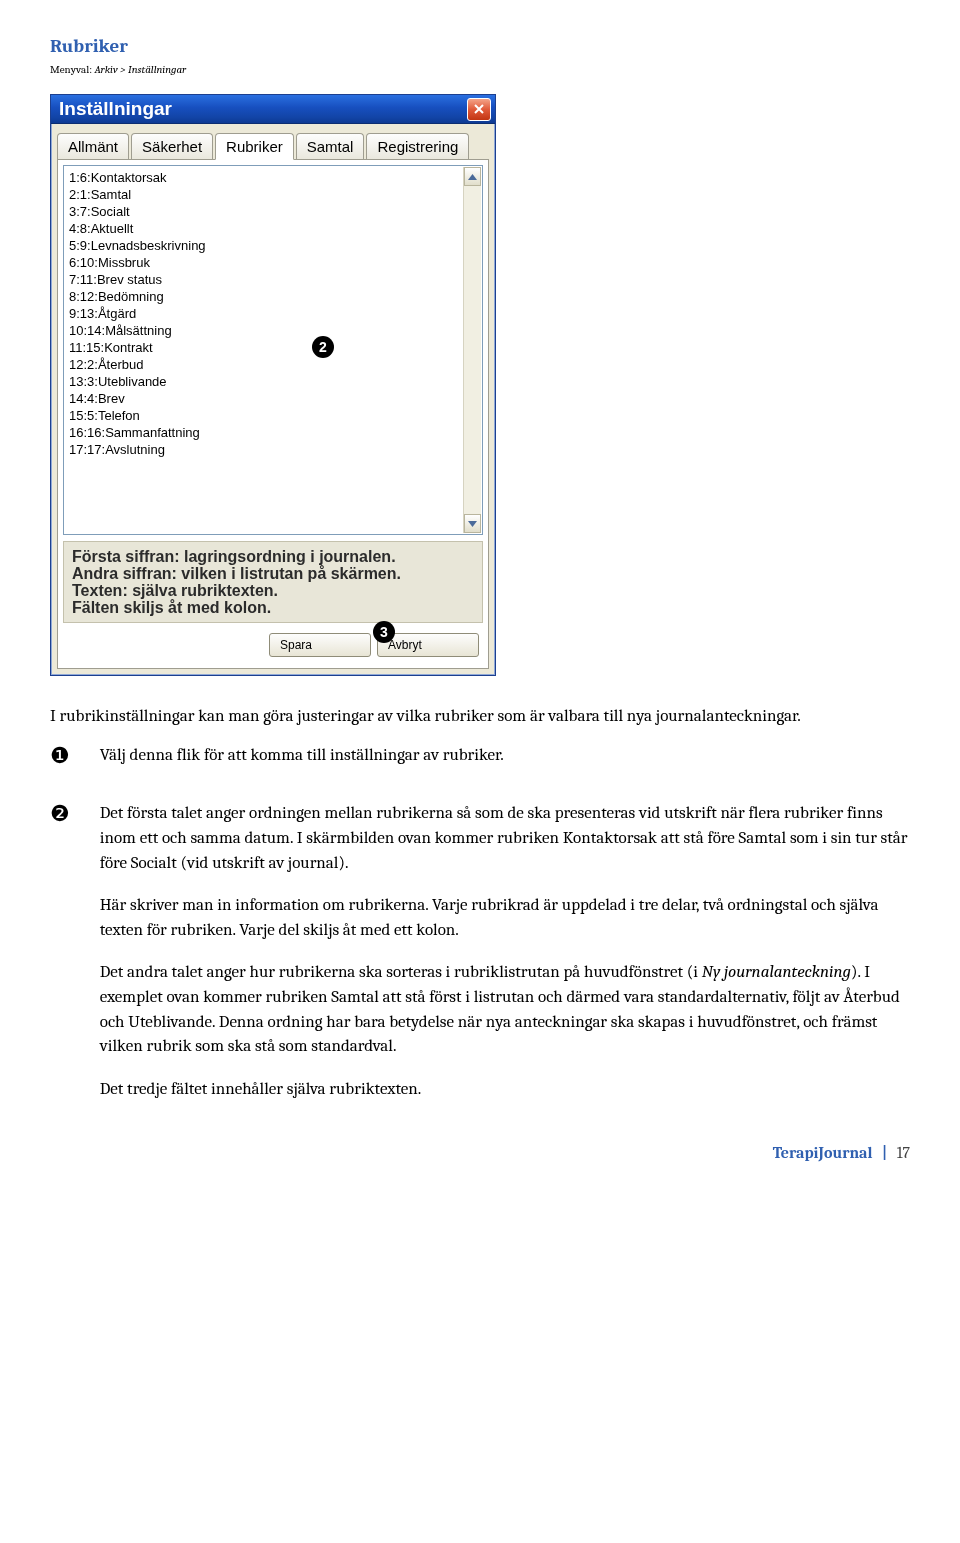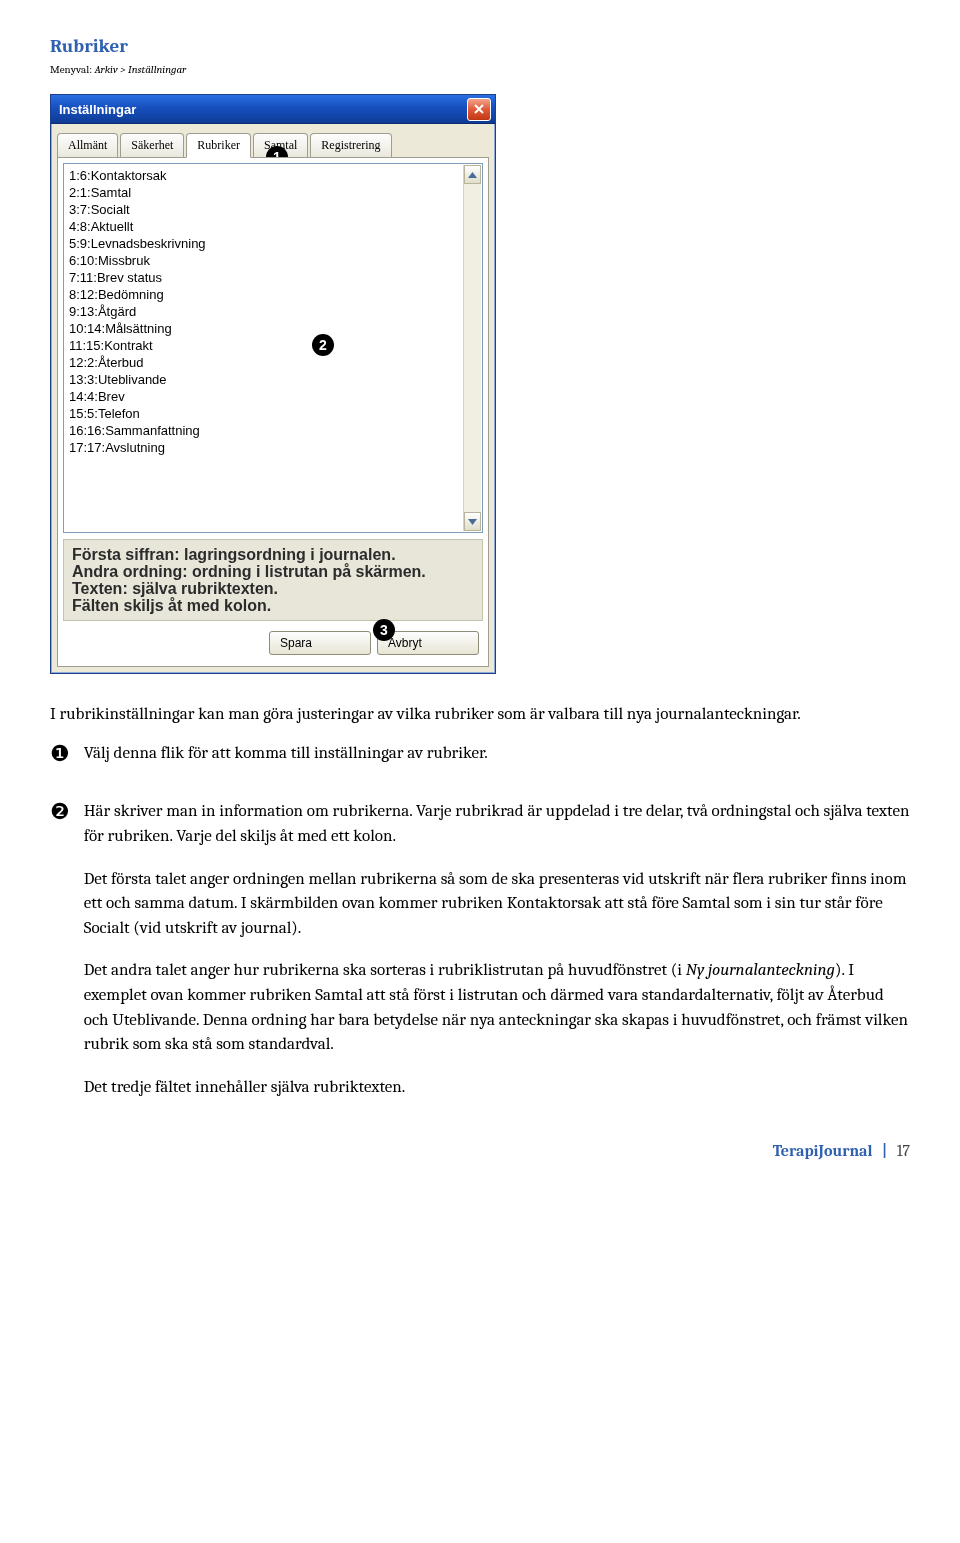--- a/index.html
+++ b/index.html
@@ -34,21 +34,21 @@
     position: relative;
   }
   .titlebar {
     background: linear-gradient(to bottom, #2a6fe0 0%, #174fbf 45%, #1244a6 80%, #0d3a93 100%);
     color: #fff;
     height: 28px;
     display: flex;
     align-items: center;
     padding: 0 4px 0 8px;
     font-weight: bold;
-    font-size: 13px;
+    font-size: 19px;
     border-bottom: 1px solid #0b2d70;
   }
   .titlebar .title-text { flex: 1; }
   .close-btn {
     width: 22px; height: 21px;
     background: linear-gradient(to bottom, #f4a489, #e05a3a 50%, #c23513);
     border: 1px solid #fff;
     border-radius: 3px;
     display: flex; align-items: center; justify-content: center;
     cursor: pointer;
@@ -60,22 +60,22 @@
     gap: 2px;
     padding: 8px 6px 0 6px;
     position: relative;
   }
   .tab {
     background: linear-gradient(to bottom, #fdfdfd, #e9e7dc);
     border: 1px solid #9f9d90;
     border-bottom: none;
     border-radius: 4px 4px 0 0;
     padding: 4px 10px;
-    font-family: Liberation Serif, serif;
-    font-size: 12px;
+    font-family: Liberation Sans, sans-serif;
+    font-size: 15px;
     cursor: pointer;
     color: #000;
     position: relative;
     top: 1px;
   }
   .tab.active {
     background: #fff;
     border-bottom: 1px solid #fff;
     z-index: 2;
   }
@@ -176,21 +176,21 @@
     margin-bottom: 16px;
   }
   .num-badge {
     flex: 0 0 auto;
     font-size: 22px;
     line-height: 1;
     font-family: Arial, sans-serif;
     margin-top: 2px;
   }
   .num-body { flex: 1; }
-  .num-body p { margin: 0 0 18px 0; }
+  .num-body p { margin: 0 0 18px 16px; }
   em { font-style: italic; }
 
   .footer {
     margin-top: 24px;
     text-align: right;
     font-size: 16px;
   }
   .footer .brand { color: #3060b0; font-weight: bold; }
   .footer .sep { color: #3060b0; font-weight: bold; margin: 0 6px; }
   .footer .pg { color: #444; }
@@ -252,21 +252,21 @@
           <svg width="9" height="6" viewBox="0 0 9 6">
               <path d="M0 0 L4.5 6 L9 0 Z" fill="#4a6a9a"></path>
             </svg>
         </div>
       </div>
       <div class="callout" style="left:248px; top:170px;">2</div>
     </div>
 
     <div class="info-block">
       <div>Första siffran: lagringsordning i journalen.</div>
-      <div>Andra ordning: ordning i listrutan på skärmen.</div>
+      <div>Andra siffran: vilken i listrutan på skärmen.</div>
       <div>Texten: själva rubriktexten.</div>
       <div>Fälten skiljs åt med kolon.</div>
     </div>
 
     <div class="btnrow" style="position:relative;">
       <div class="callout" style="left:310px; top:-2px;">3</div>
       <div class="wbtn">Spara</div>
       <div class="wbtn">Avbryt</div>
     </div>
   </div>
@@ -278,22 +278,22 @@
   <div class="num-item">
     <div class="num-badge">❶</div>
     <div class="num-body">
       <p>Välj denna flik för att komma till inställningar av rubriker.</p>
     </div>
   </div>
 
   <div class="num-item">
     <div class="num-badge">❷</div>
     <div class="num-body">
+      <p>Det första talet anger ordningen mellan rubrikerna så som de ska presenteras vid utskrift när flera rubriker finns inom ett och samma datum. I skärmbilden ovan kommer rubriken Kontaktorsak att stå före Samtal som i sin tur står före Socialt (vid utskrift av journal).</p>
       <p>Här skriver man in information om rubrikerna. Varje rubrikrad är uppdelad i tre delar, två ordningstal och själva texten för rubriken. Varje del skiljs åt med ett kolon.</p>
-      <p>Det första talet anger ordningen mellan rubrikerna så som de ska presenteras vid utskrift när flera rubriker finns inom ett och samma datum. I skärmbilden ovan kommer rubriken Kontaktorsak att stå före Samtal som i sin tur står före Socialt (vid utskrift av journal).</p>
       <p>
         <span>Det andra talet anger hur rubrikerna ska sorteras i rubriklistrutan på huvudfönstret (i </span><em>Ny journalanteckning</em><span>). I exemplet ovan kommer rubriken Samtal att stå först i listrutan och därmed vara standardalternativ, följt av Återbud och Uteblivande. Denna ordning har bara betydelse när nya anteckningar ska skapas i huvudfönstret, och främst vilken rubrik som ska stå som standardval.</span>
       </p>
       <p>Det tredje fältet innehåller själva rubriktexten.</p>
     </div>
   </div>
 </div>
 
 <div class="footer">
   <span class="brand">TerapiJournal</span>

